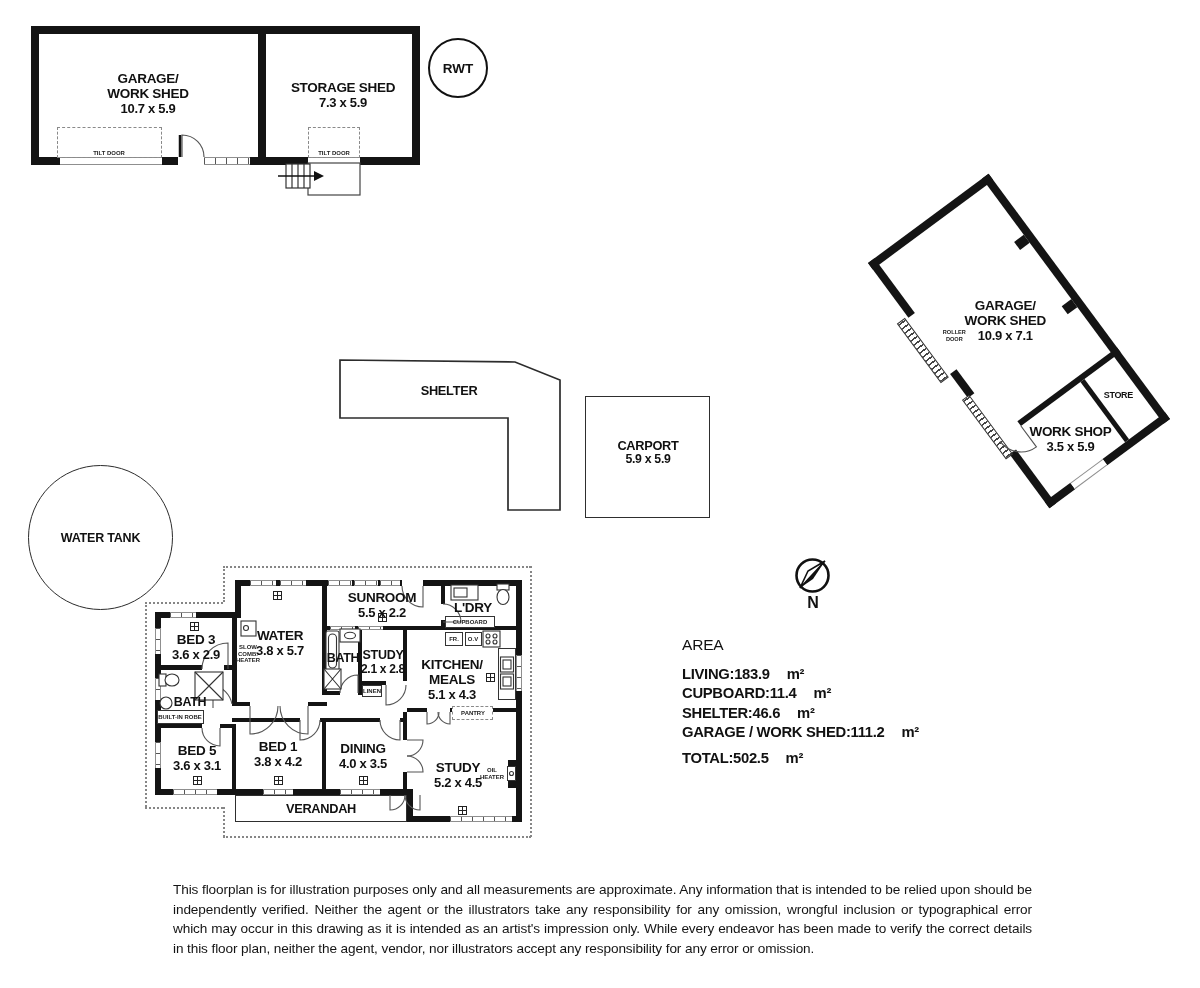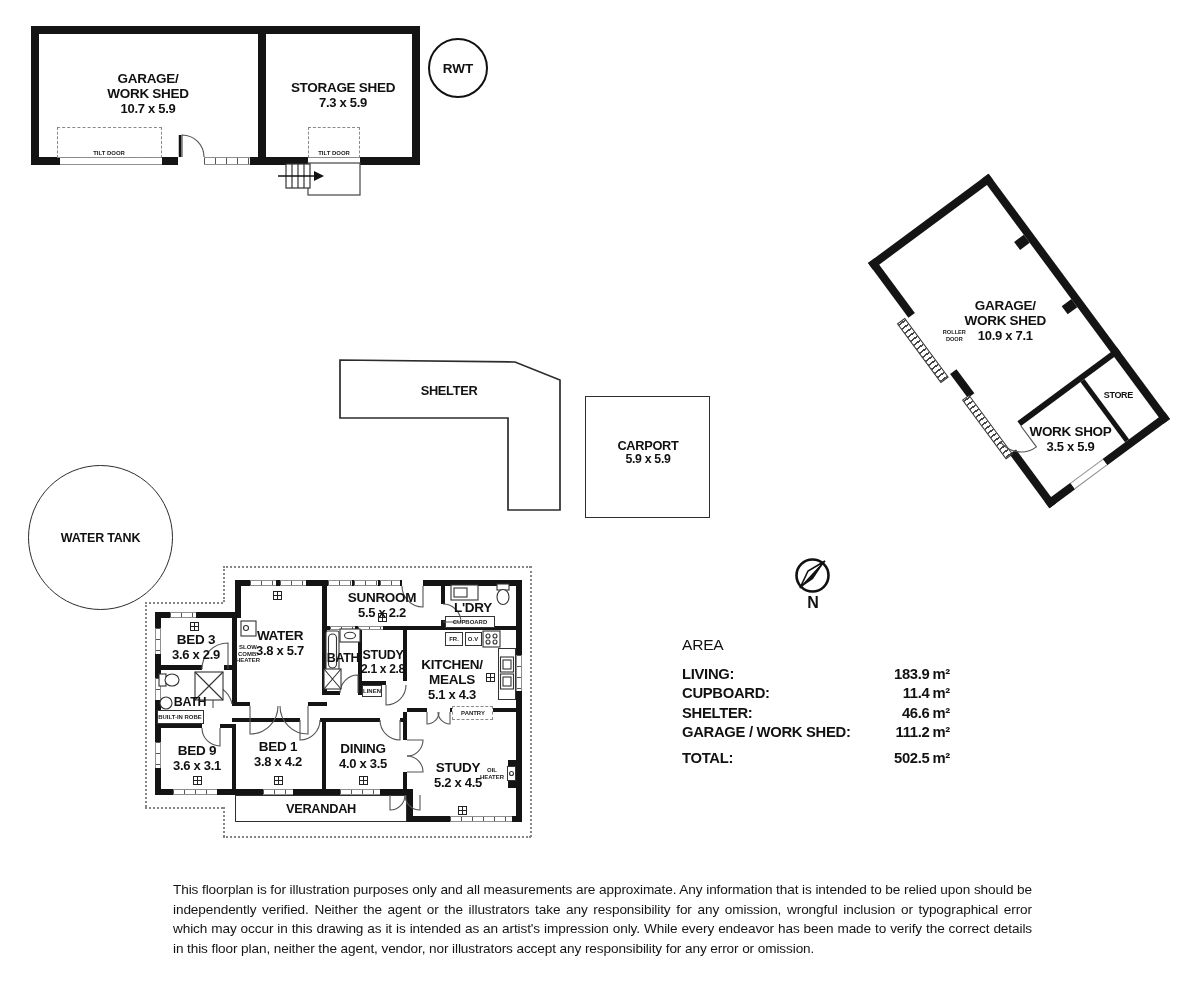--- a/index.html
+++ b/index.html
@@ -23,24 +23,24 @@
   .rl{position:absolute;transform:translate(-50%,-50%);text-align:center;font-weight:bold;
       font-size:13.5px;line-height:1.1;letter-spacing:-0.3px;white-space:nowrap;}
   .rl .d{font-size:13px;}
   .tl{position:absolute;transform:translate(-50%,-50%) scale(.85);text-align:center;font-weight:600;
       font-size:7px;line-height:1.15;letter-spacing:0;white-space:nowrap;color:#222;}
   .striped{position:absolute;border:1px solid #333;box-sizing:border-box;
            background:repeating-linear-gradient(0deg,#444 0,#444 1.5px,#fff 1.5px,#fff 5px);}
   .cr{transform:translate(-50%,-50%) rotate(36.5deg);}
   #area-table{position:absolute;left:682px;top:636px;width:268px;}
   #area-table .ttl{font-weight:normal;font-size:15.5px;letter-spacing:-0.2px;margin-bottom:11px;}
-  #area-table .row{display:flex;justify-content:space-between;font-weight:bold;font-size:14.8px;
+  #area-table .row{display:flex;font-weight:bold;font-size:14.8px;
                    letter-spacing:-0.3px;line-height:19.4px;}
   #area-table .row.total{margin-top:6px;}
-  #area-table .u{margin-left:3px;}
+  #area-table .u{margin-left:17px;}
   #disclaimer{position:absolute;left:173px;top:880px;width:859px;font-size:13.6px;line-height:19.6px;
               text-align:justify;color:#141414;letter-spacing:-0.1px;}
   svg{position:absolute;overflow:visible;}
 </style>
 </head>
 <body>
 
 <div id="canvas">
 
   <div class="abs" style="left:31px;top:26px;width:389px;height:139px;">
@@ -301,21 +301,21 @@
     </div>
     <div class="rl" style="left:312px;top:120px">
       <div>KITCHEN/</div>
       <div>MEALS</div>
       <div class="d">5.1 x 4.3</div>
     </div>
     <div class="rl" style="left:50px;top:143px;font-size:12.5px">BATH</div>
     <div class="rl" style="left:203px;top:99px;font-size:12.5px">BATH</div>
     <div class="rl" style="left:333px;top:48px">L'DRY</div>
     <div class="rl" style="left:57px;top:199px">
-      <div>BED 9</div>
+      <div>BED 5</div>
       <div class="d">3.6 x 3.1</div>
     </div>
     <div class="rl" style="left:138px;top:195px">
       <div>BED 1</div>
       <div class="d">3.8 x 4.2</div>
     </div>
     <div class="rl" style="left:223px;top:197px">
       <div>DINING</div>
       <div class="d">4.0 x 3.5</div>
     </div>

